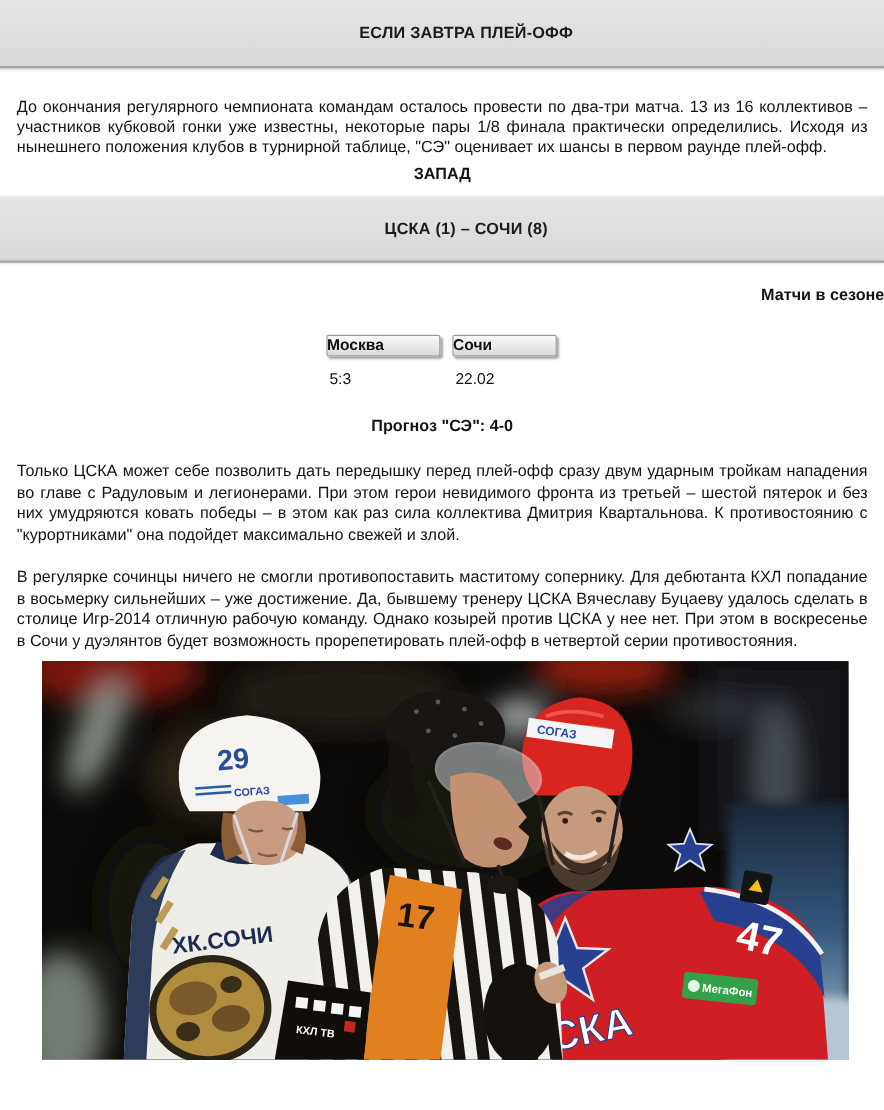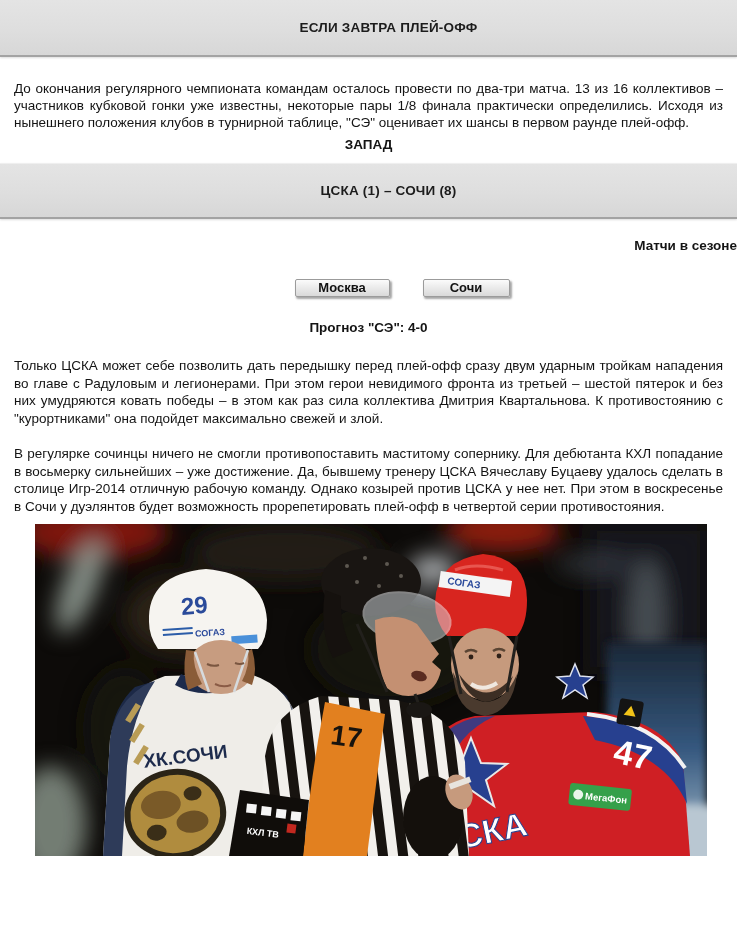--- a/index.html
+++ b/index.html
@@ -17,27 +17,26 @@
   .top-bar{height:55px;}
   .match-bar{height:53px;margin-top:11px;border-top:1px solid #efefef;}
   .intro{margin:23px 14px 0;font-size:13.5px;line-height:17px;text-align:justify;}
   .center-head{margin:6px 0 0;text-align:center;font-weight:bold;font-size:13.5px;}
   .season-head{margin-top:19px;text-align:right;}
   .forecast-head{margin-top:23px;}
   .matches{width:194px;margin:26px auto 0;}
   .mt-row{display:flex;gap:10px;}
   .mt-row + .mt-row{margin-top:11px;}
   .mt-hcell{
-    flex:0 0 auto;height:16px;line-height:16px;text-align:center;
+    flex:0 0 auto;height:16px;line-height:16px;
     font-weight:bold;font-size:13px;color:#111;
     background:linear-gradient(180deg,#fbfbfb,#d9d9d9);
     border:1px solid #9b9b9b;border-radius:2px;
     box-shadow:1.5px 2px 2px rgba(0,0,0,0.35);
     cursor:pointer;
-    margin-left:23px;
   }
   .mt-hcell.c1{width:93px;}
   .mt-hcell.c2{width:85px;}
   .mt-cell{font-size:13px;line-height:16px;text-align:left;padding-left:3px;}
   .mt-cell.c1{width:92px;}
   .mt-cell.c2{width:86px;}
   .body-par{margin:22px 14px 0;font-size:13.5px;line-height:17.5px;text-align:justify;}
   .body-par.second{margin-top:18px;}
   .photo-wrap{margin:9px 0 0 35px;width:672px;height:332px;overflow:hidden;background:#0d0b09;}
   .photo-wrap svg{display:block;}
@@ -56,20 +55,24 @@
 <div class="bar match-bar">
   <span>ЦСКА (1) – СОЧИ (8)</span>
 </div>
 
 <h4 class="center-head season-head">Матчи в сезоне</h4>
 
 <div class="matches">
   <div class="mt-row">
     <div class="mt-hcell c1">Москва</div>
     <div class="mt-hcell c2">Сочи</div>
+  </div>
+  <div class="mt-row">
+    <div class="mt-cell c1">5:3</div>
+    <div class="mt-cell c2">22.02</div>
   </div>
 </div>
 
 <h4 class="center-head forecast-head">Прогноз "СЭ": 4-0</h4>
 
 <p class="body-par">Только ЦСКА может себе позволить дать передышку перед плей-офф сразу двум ударным тройкам нападения во главе с Радуловым и легионерами. При этом герои невидимого фронта из третьей – шестой пятерок и без них умудряются ковать победы – в этом как раз сила коллектива Дмитрия Квартальнова. К противостоянию с "курортниками" она подойдет максимально свежей и злой.</p>
 <p class="body-par second">В регулярке сочинцы ничего не смогли противопоставить маститому сопернику. Для дебютанта КХЛ попадание в восьмерку сильнейших – уже достижение. Да, бывшему тренеру ЦСКА Вячеславу Буцаеву удалось сделать в столице Игр-2014 отличную рабочую команду. Однако козырей против ЦСКА у нее нет. При этом в воскресенье в Сочи у дуэлянтов будет возможность прорепетировать плей-офф в четвертой серии противостояния.</p>
 
 <figure class="photo-wrap" style="margin-top:9px;margin-bottom:0;">
 <svg viewBox="0 0 672 332" width="672" height="332" xmlns="http://www.w3.org/2000/svg">

